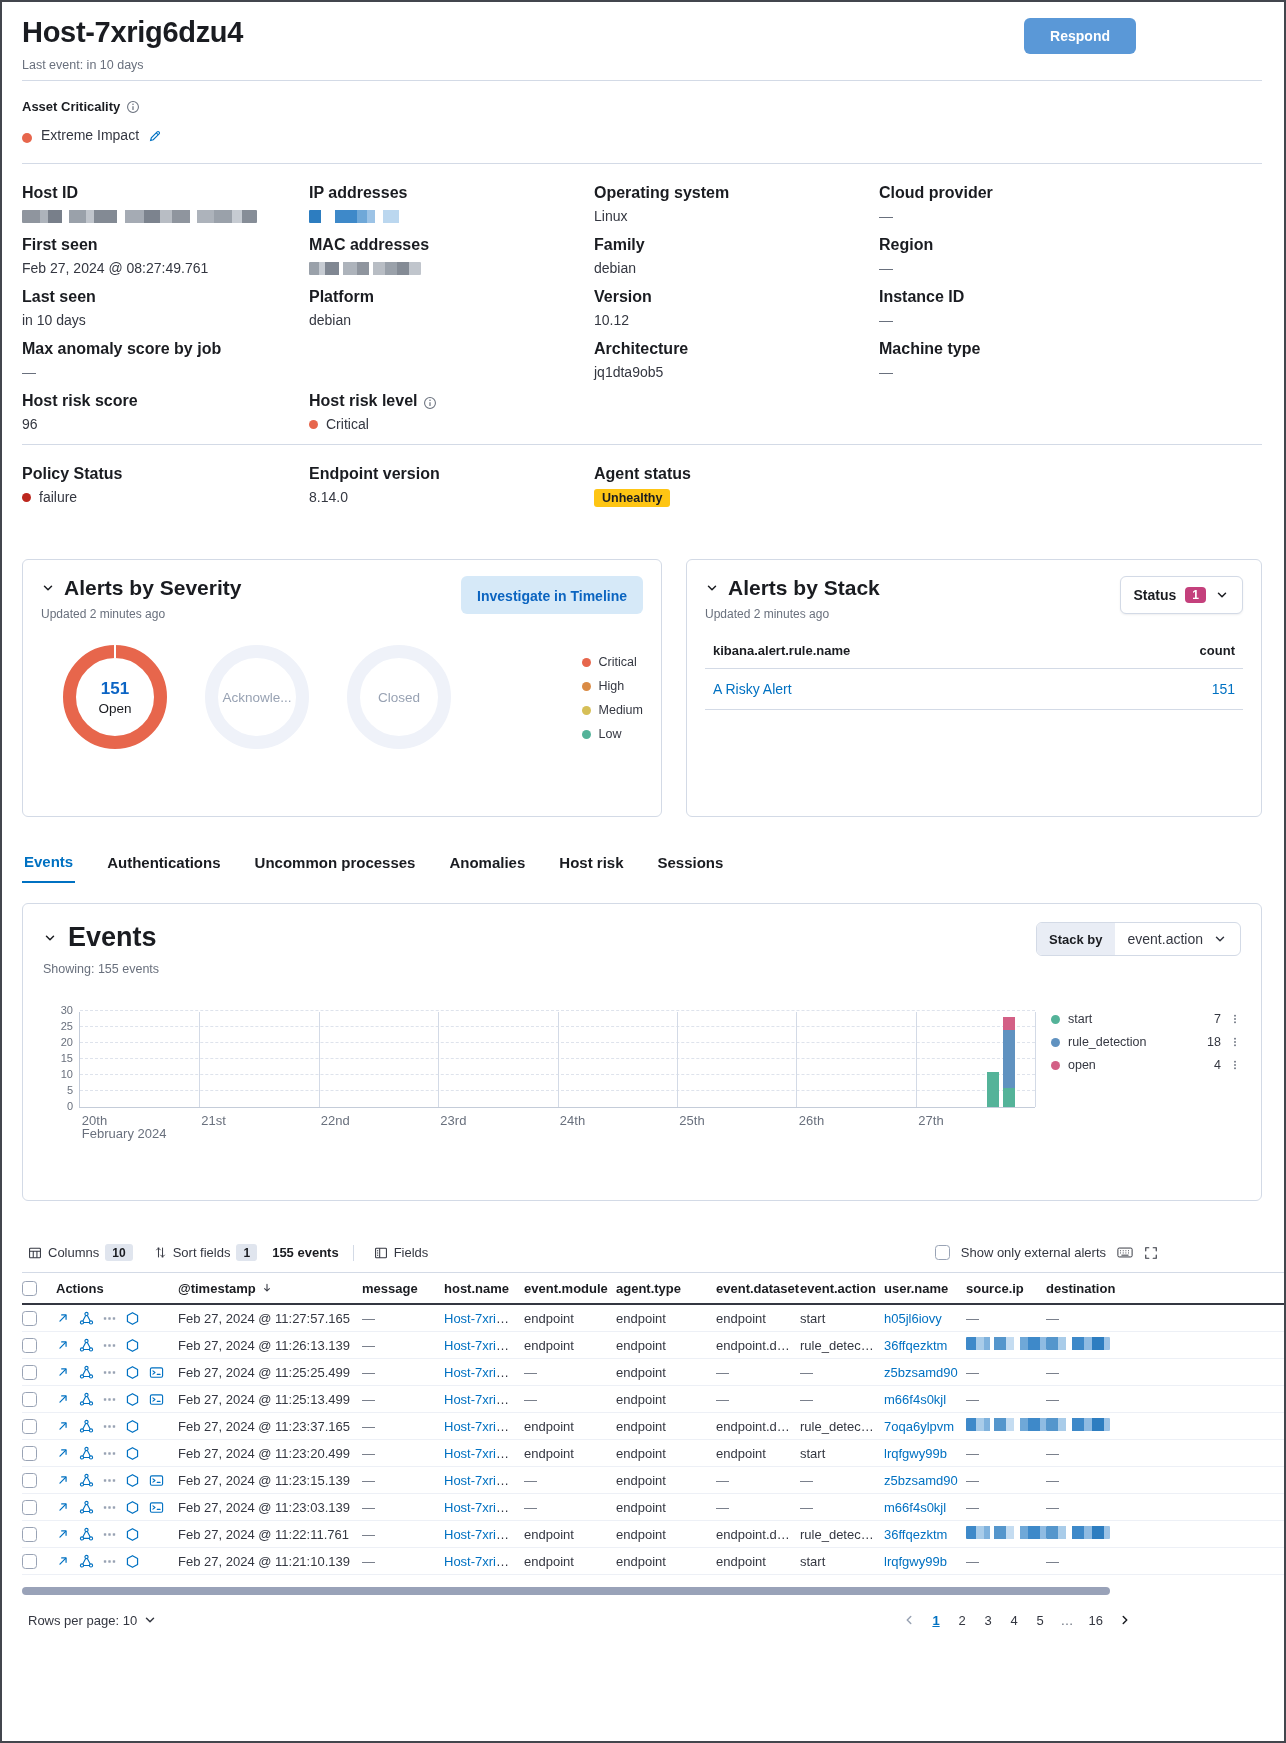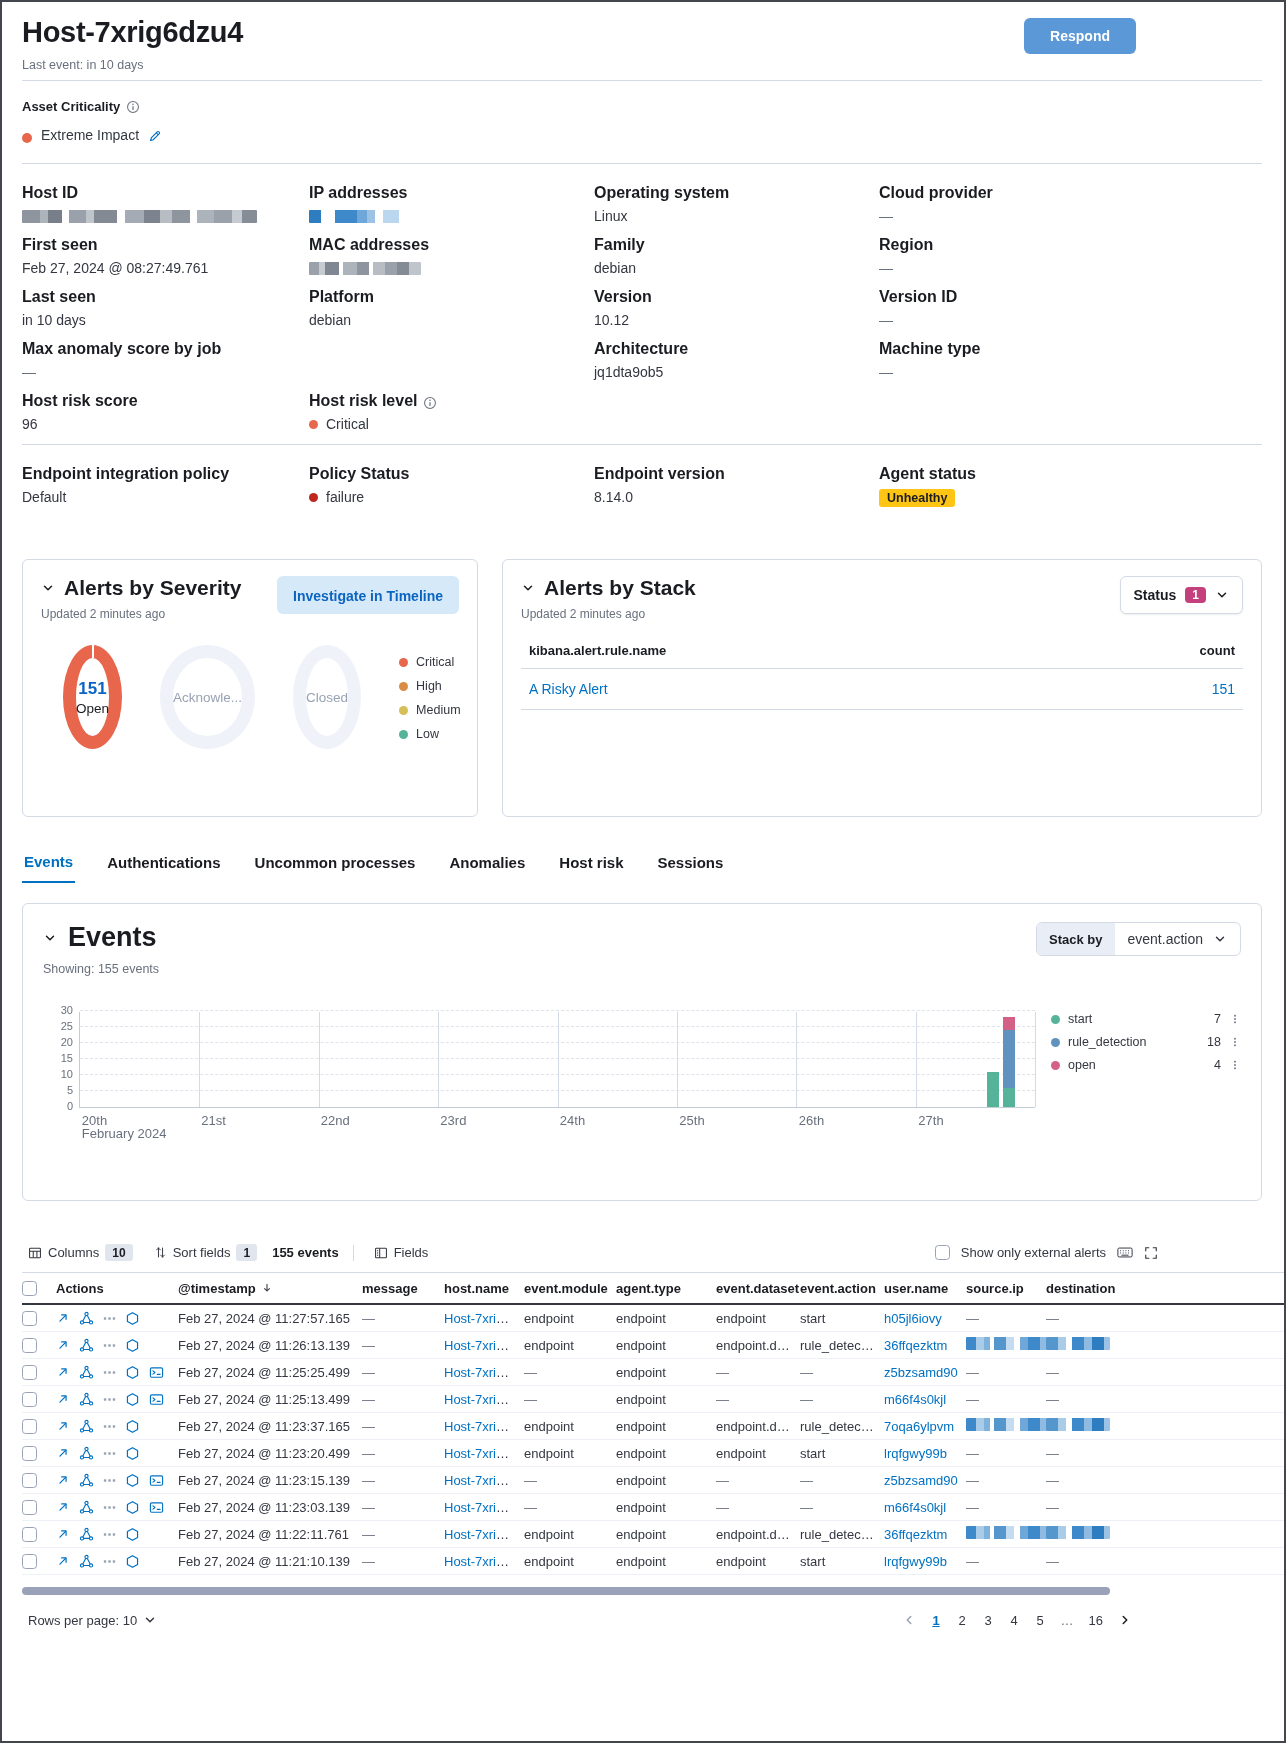--- a/index.html
+++ b/index.html
@@ -30,21 +30,21 @@
   .dash{color:var(--muted)}
   .badge-y{border-radius:3px;padding:2px 8px;font-size:12.5px;font-weight:600}
   .redact{display:inline-block;height:13px;border-radius:1px}
   .gray-long{width:235px;background:linear-gradient(90deg,#8F959E 0 18px,#ADB3BB 18px 26px,#787F8A 26px 40px,#fff 40px 47px,#9AA1AA 47px 64px,#C0C5CC 64px 72px,#838A94 72px 95px,#fff 95px 103px,#A5ABB4 103px 122px,#7C838E 122px 138px,#B8BDC4 138px 150px,#8F959E 150px 168px,#fff 168px 175px,#ADB3BB 175px 192px,#9AA1AA 192px 210px,#C6CBD2 210px 220px,#868D97 220px 235px)}
   .gray-mac{width:112px;background:linear-gradient(90deg,#9AA1AA 0 10px,#C6CBD2 10px 16px,#808792 16px 30px,#fff 30px 34px,#ADB3BB 34px 48px,#8F959E 48px 60px,#fff 60px 64px,#B8BDC4 64px 76px,#9AA1AA 76px 88px,#848B95 88px 100px,#C0C5CC 100px 112px)}
   .blue-ip{width:118px;background:linear-gradient(90deg,#2D7DC0 0 12px,#fff 12px 26px,#3E89C9 26px 48px,#6FA8D8 48px 58px,#9CC3E6 58px 66px,#fff 66px 74px,#BBD7EF 74px 90px,#fff 90px 118px)}
   .blue-sm{width:86px;background:linear-gradient(90deg,#3E89C9 0 10px,#A9CCE9 10px 18px,#7FB2DD 18px 24px,#fff 24px 28px,#5596CC 28px 40px,#C4DCF1 40px 48px,#fff 48px 54px,#6FA8D8 54px 62px,#3E89C9 62px 74px,#8FBBE2 74px 86px)}
   .blue-xs{width:64px;background:linear-gradient(90deg,#5596CC 0 12px,#A9CCE9 12px 20px,#fff 20px 26px,#3E89C9 26px 38px,#8FBBE2 38px 46px,#2D7DC0 46px 58px,#9CC3E6 58px 64px)}
   .panels{display:flex;gap:24px;padding:40px 22px 0 20px}
   .panel{border:1px solid var(--border);border-radius:6px;background:#fff;padding:16px 18px}
-  .panel.sev{width:456px;height:258px;flex:0 0 auto}
+  .panel.sev{width:640px;height:258px;flex:0 0 auto}
   .panel.rule{flex:1;height:258px}
   .panel-head{display:flex;justify-content:space-between;align-items:flex-start}
   .panel-title{display:flex;align-items:center;gap:9px;font-size:21px;font-weight:700;color:var(--dark)}
   .updated{font-size:12px;color:var(--muted);margin-top:7px}
   .btn-light{background:#D6E9F8;color:#0B64C0;border:none;border-radius:6px;padding:12px 16px;height:38px;
     font-family:inherit;font-size:14px;font-weight:600}
   .donut-row{display:flex;align-items:center;gap:38px;margin-top:24px;padding-left:22px}
   .donut{width:104px;height:104px;border:13px solid #EFF2F9;border-radius:50%;position:relative;
     display:flex;flex-direction:column;align-items:center;justify-content:center}
   .donut.active::before{content:"";position:absolute;top:-13px;left:50%;transform:translateX(-50%);width:2px;height:13px;background:#fff}
@@ -256,21 +256,21 @@
       <div class="field">
         <div class="f-label">
           <span>Region</span>
         </div>
         <div class="f-value">
           <span class="dash">—</span>
         </div>
       </div>
       <div class="field">
         <div class="f-label">
-          <span>Version ID</span>
+          <span>Instance ID</span>
         </div>
         <div class="f-value">
           <span class="dash">—</span>
         </div>
       </div>
       <div class="field">
         <div class="f-label">
           <span>Machine type</span>
         </div>
         <div class="f-value">
@@ -300,28 +300,20 @@
         </span>
       </div>
       <div class="f-value">
         <span class="dot" style="background: rgb(231, 102, 76); width: 9px; height: 9px;"></span>
         <span>Critical</span>
       </div>
     </div>
   </div>
 <hr class="rule">
 <div class="ov-grid" id="endpoint-grid">
-    <div class="field">
-      <div class="f-label">
-        <span>Endpoint integration policy</span>
-      </div>
-      <div class="f-value">
-        <span>Default</span>
-      </div>
-    </div>
     <div class="field">
       <div class="f-label">
         <span>Policy Status</span>
       </div>
       <div class="f-value">
         <span class="dot" style="background: rgb(189, 39, 30); width: 9px; height: 9px;"></span>
         <span>failure</span>
       </div>
     </div>
     <div class="field">

